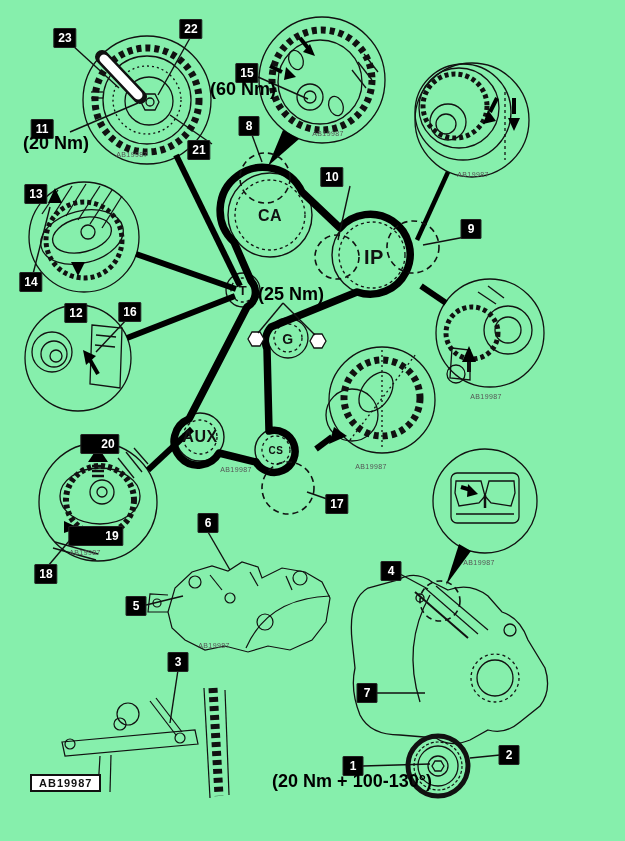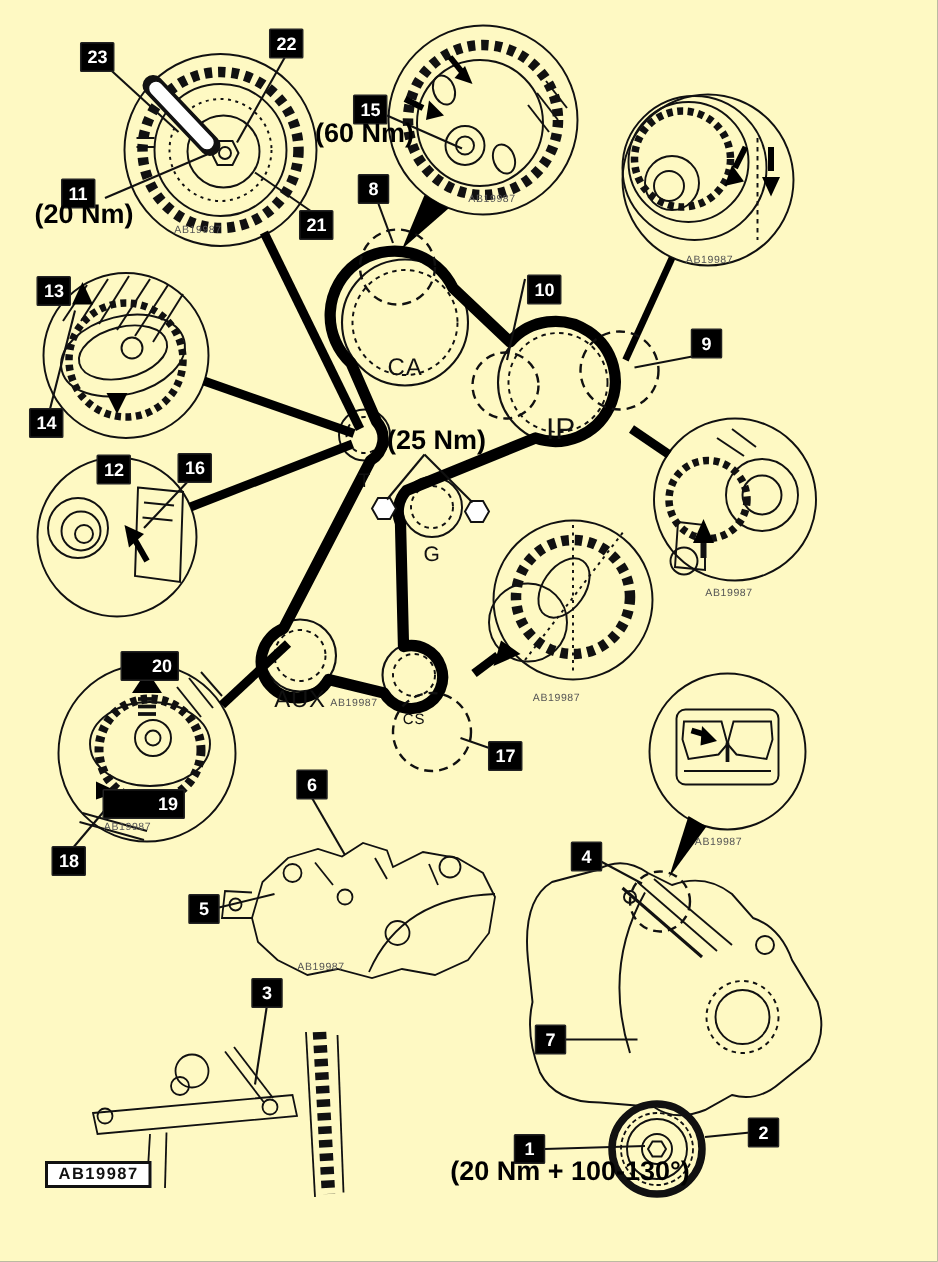--- a/index.html
+++ b/index.html
@@ -1,25 +1,25 @@
 <!DOCTYPE html>
 <html><head>
 <meta charset="utf-8">
 <style>
   html,body{margin:0;padding:0;background:#888;}
-  .stage{position:relative;width:625px;height:841px;background:#fef9c3;margin:0 auto;
+  .stage{position:relative;width:625px;height:841px;background:#86efac;margin:0 auto;
          font-family:"Liberation Sans",sans-serif;overflow:hidden;}
   svg.art{position:absolute;left:0;top:0;}
   .callout{position:absolute;transform:translate(-50%,-50%);background:#000;color:#fff;
            font-weight:bold;font-size:12px;line-height:1;padding:3px 4px;min-width:11px;
            text-align:center;border:1px solid #222;border-radius:1px;}
   .note{position:absolute;transform:translate(-50%,-50%);font-weight:bold;font-size:18px;
         color:#000;white-space:nowrap;}
-  .pulley-label{position:absolute;transform:translate(-50%,-50%);font-weight:normal;color:#111;
-        letter-spacing:0.5px;margin-top:30px;}
+  .pulley-label{position:absolute;transform:translate(-50%,-50%);font-weight:bold;color:#111;
+        letter-spacing:0.5px;}
   .watermark{position:absolute;transform:translate(-50%,-50%);font-size:7px;color:#555;
         letter-spacing:0.4px;white-space:nowrap;}
   .ref-box{position:absolute;left:30px;top:774px;border:2px solid #111;padding:1px 7px;
         font-size:11px;font-weight:bold;color:#111;letter-spacing:1px;background:#fff;}
 </style>
 </head>
 <body>
 
 <div class="stage">
 
@@ -270,43 +270,43 @@
 
   <g>
     <polygon points="48,203 62,203 55,188" fill="#000" stroke="none"></polygon>
     <polygon points="71,262 85,262 78,276" fill="#000" stroke="none"></polygon>
   </g>
 </svg>
 
 <div id="overlay">
       <div class="callout" style="left: 65px; top: 38px;">23</div>
       <div class="callout" style="left: 191px; top: 29px;">22</div>
-      <div class="callout" style="left: 52px; top: 129px;">11</div>
+      <div class="callout" style="left: 42px; top: 129px;">11</div>
       <div class="note" style="left: 56px; top: 143px;">(20 Nm)</div>
-      <div class="callout" style="left: 211px; top: 150px;">21</div>
+      <div class="callout" style="left: 199px; top: 150px;">21</div>
       <div class="callout" style="left: 247px; top: 73px;">15</div>
       <div class="note" style="left: 243px; top: 89px;">(60 Nm)</div>
       <div class="callout" style="left: 249px; top: 126px;">8</div>
-      <div class="callout" style="left: 363px; top: 177px; margin-top: 16px;">10</div>
+      <div class="callout" style="left: 332px; top: 177px;">10</div>
       <div class="callout" style="left: 471px; top: 229px;">9</div>
       <div class="callout" style="left: 36px; top: 194px;">13</div>
       <div class="callout" style="left: 31px; top: 282px;">14</div>
       <div class="callout" style="left: 76px; top: 285px; margin-top: 28px;">12</div>
       <div class="callout" style="left: 130px; top: 312px;">16</div>
       <div class="callout" style="left: 100px; top: 444px; padding-left: 20px;">20</div>
       <div class="callout" style="left: 96px; top: 536px; padding-left: 36px;">19</div>
       <div class="callout" style="left: 46px; top: 574px;">18</div>
       <div class="callout" style="left: 337px; top: 504px; text-align: center;">17</div>
       <div class="callout" style="left: 208px; top: 523px;">6</div>
       <div class="callout" style="left: 136px; top: 606px;">5</div>
       <div class="callout" style="left: 178px; top: 662px;">3</div>
       <div class="callout" style="left: 391px; top: 571px;">4</div>
       <div class="callout" style="left: 367px; top: 693px;">7</div>
       <div class="callout" style="left: 353px; top: 766px;">1</div>
-      <div class="note" style="left: 352px; top: 781px; margin-left: 28px;">(20 Nm + 100-130°)</div>
+      <div class="note" style="left: 352px; top: 781px;">(20 Nm + 100-130°)</div>
       <div class="callout" style="left: 509px; top: 755px;">2</div>
       <div class="pulley-label" style="left: 270px; top: 216px; font-size: 16px;">CA</div>
       <div class="pulley-label" style="left: 374px; top: 257px; font-size: 20px;">IP</div>
       <div class="pulley-label" style="left: 243px; top: 290px; font-size: 13px;">T</div>
       <div class="pulley-label" style="left: 288px; top: 339px; font-size: 14px;">G</div>
       <div class="pulley-label" style="left: 200px; top: 437px; font-size: 16px;">AUX</div>
       <div class="pulley-label" style="left: 276px; top: 450px; font-size: 10px;">CS</div>
       <div class="note" style="left: 291px; top: 294px;">(25 Nm)</div>
       <div class="watermark" style="left: 132px; top: 154px;">AB19987</div>
       <div class="watermark" style="left: 328px; top: 133px;">AB19987</div>

